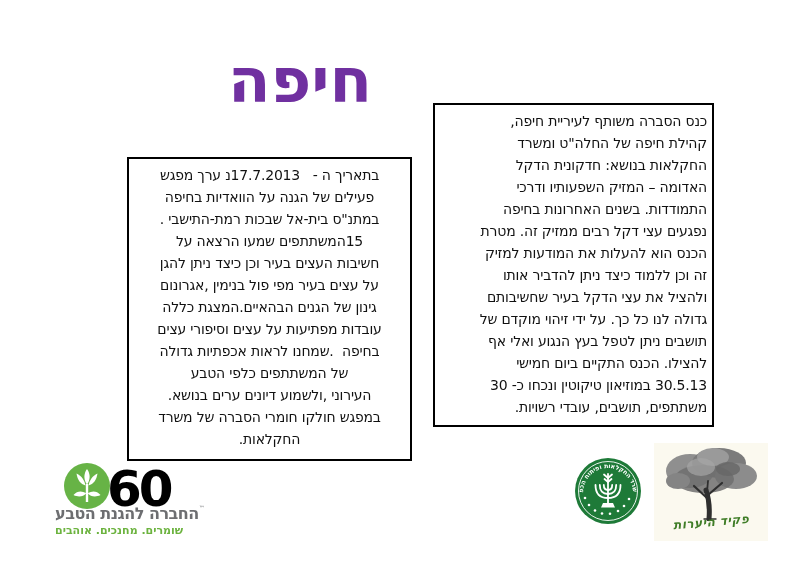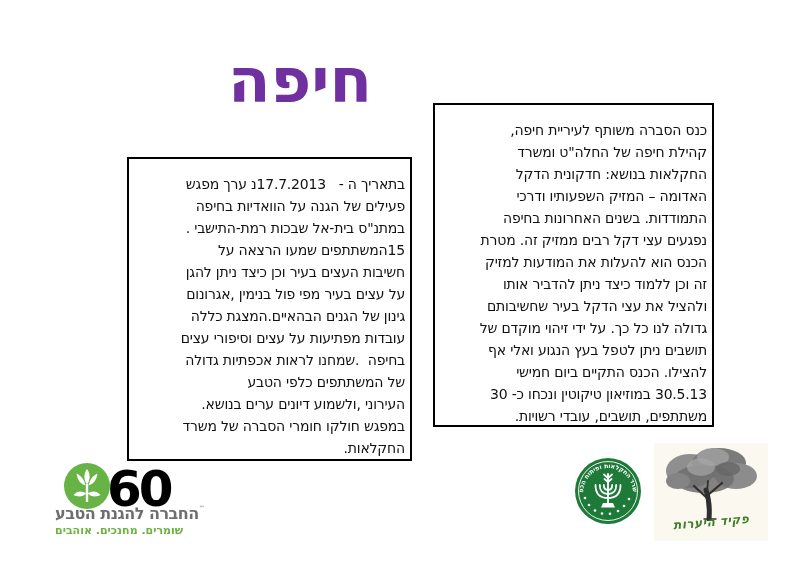--- a/index.html
+++ b/index.html
@@ -8,27 +8,27 @@
     font-family:"DejaVu Sans","Liberation Sans",sans-serif;
   }
   .title{
     position:absolute;left:160px;top:36px;width:280px;height:90px;margin:0;
     font-size:62px;line-height:90px;font-weight:bold;color:#7030A0;text-align:center;
   }
   .textbox{
     position:absolute;border:2px solid #000;background:#fff;box-sizing:border-box;
   }
   .textbox p{
-    margin:0;padding:14px 5px;white-space:pre-line;
+    margin:0;padding:5px 5px;white-space:pre-line;
     font-size:14px;line-height:22px;letter-spacing:-0.2px;color:#111;
   }
   .box-right{left:433px;top:103px;width:281px;height:324px;}
   .box-right p{text-align:right;}
   .box-left{left:127px;top:157px;width:285px;height:304px;}
-  .box-left p{text-align:right;}
+  .box-left p{text-align:center;}
 
   
   .spni{position:absolute;left:55px;top:458px;width:150px;height:92px;}
   .spni .flower{position:absolute;left:8px;top:4px;}
   .spni .sixty{
     position:absolute;left:52px;top:2px;font-size:50px;font-weight:bold;
     color:#000000;letter-spacing:-3px;font-style:normal;
   }
   .spni .name{
     position:absolute;left:0;top:46px;width:150px;text-align:left;

